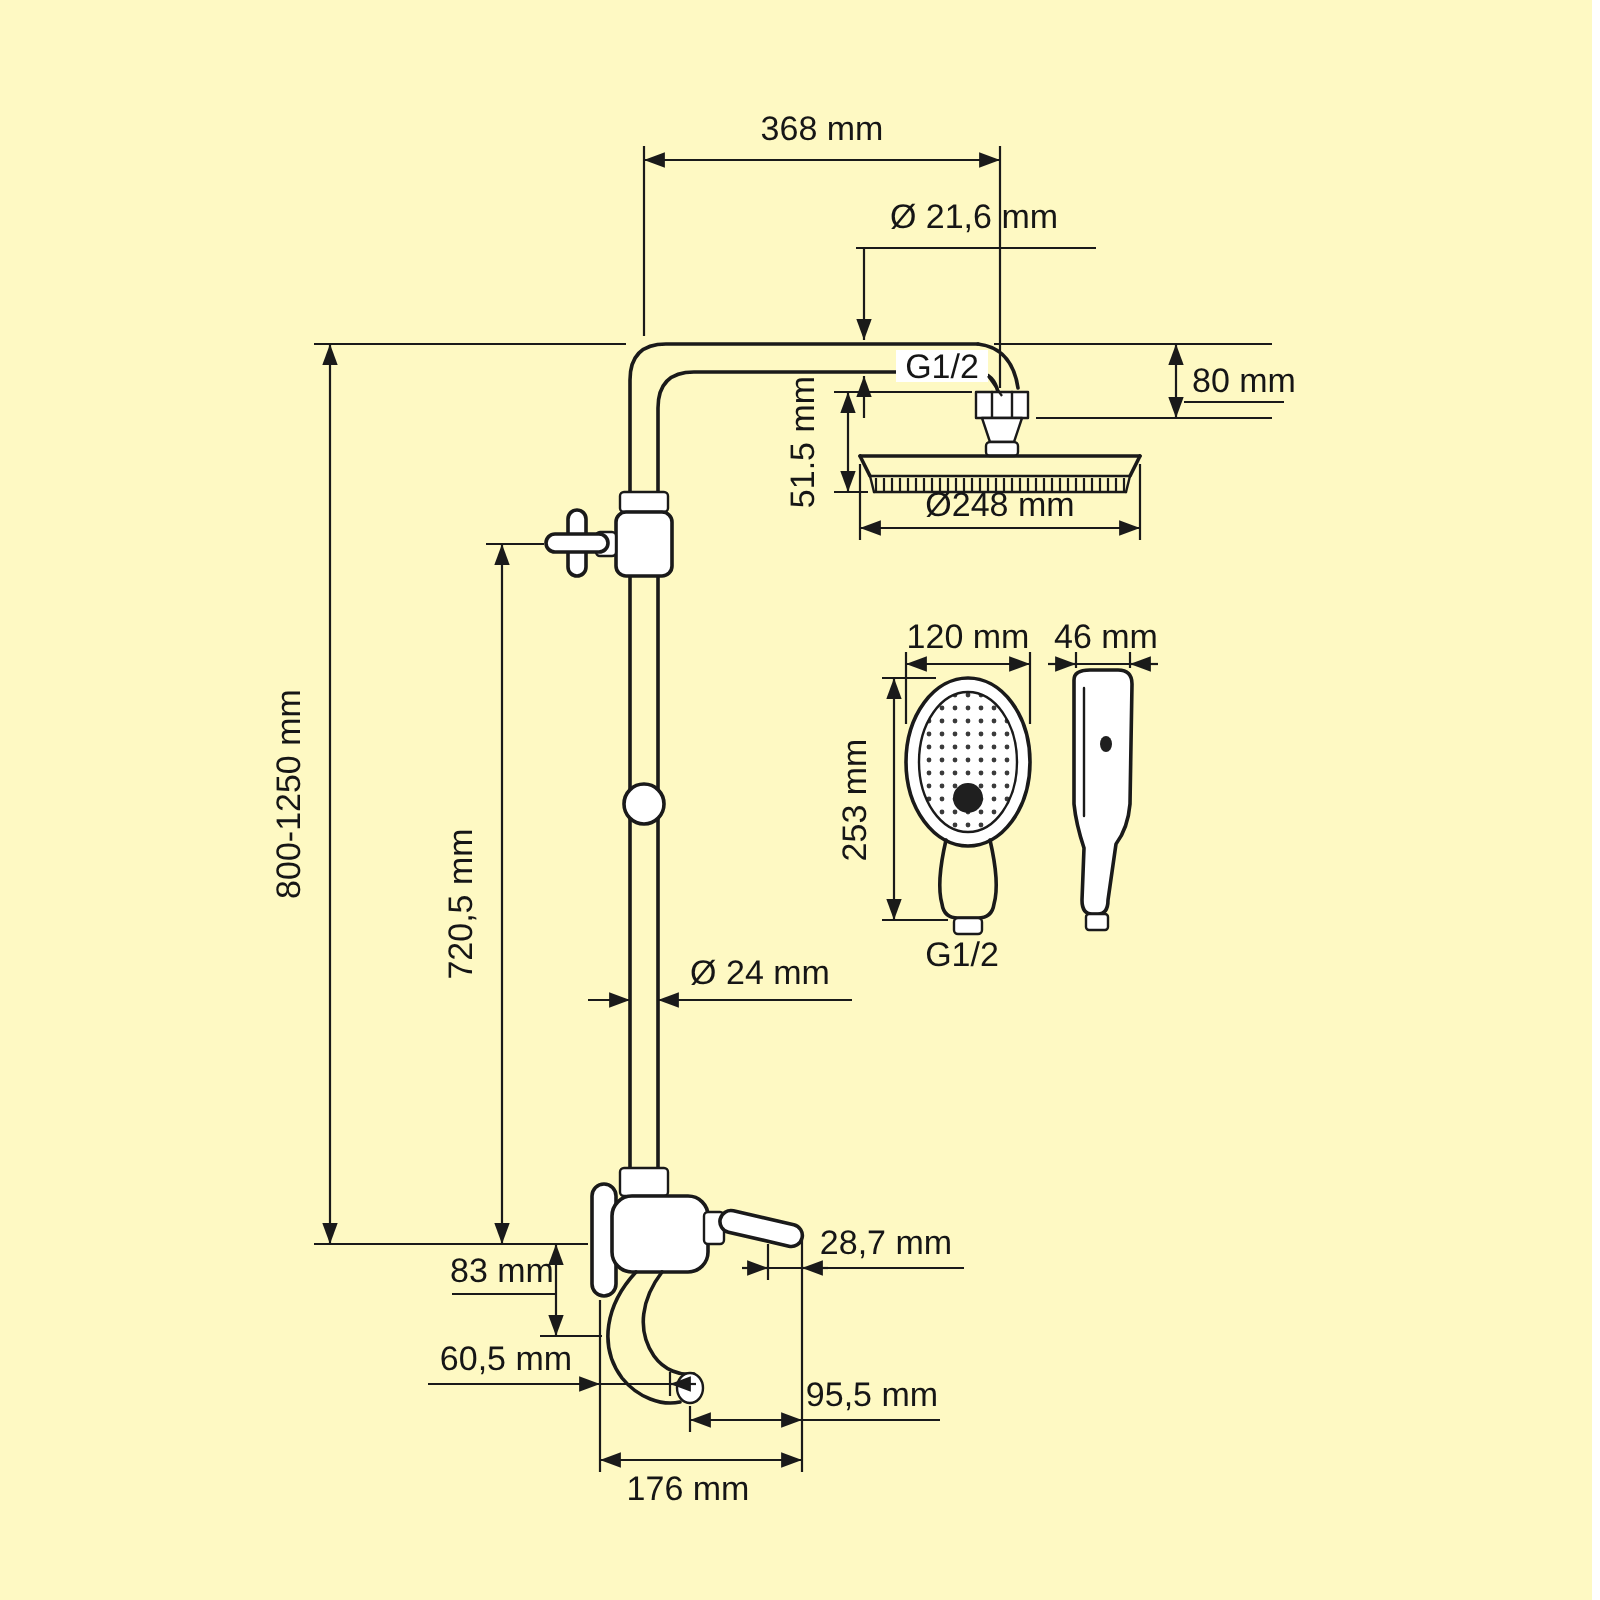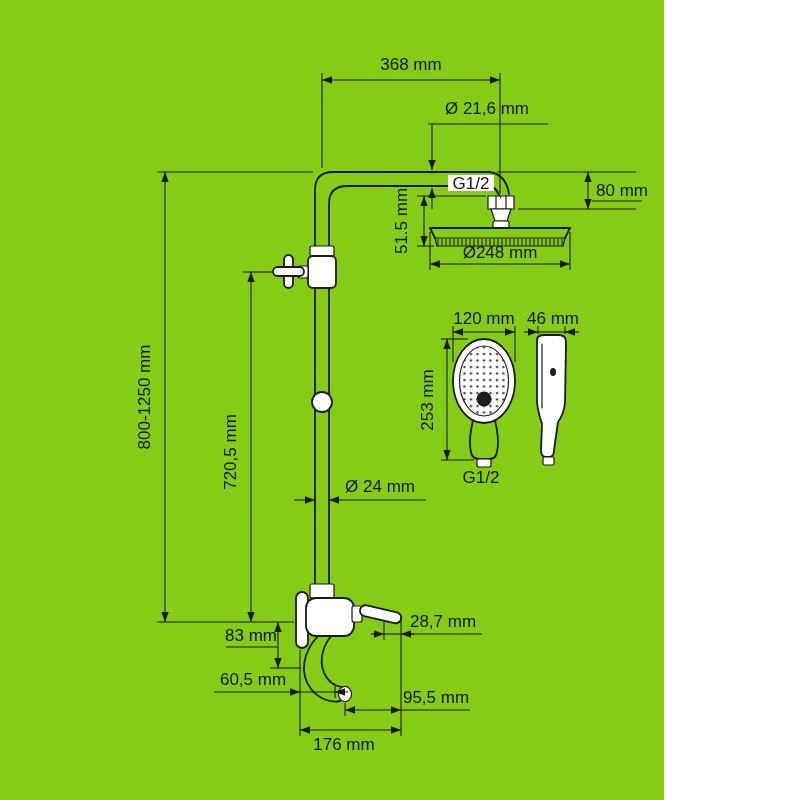--- a/index.html
+++ b/index.html
@@ -1,18 +1,18 @@
 <!DOCTYPE html>
 <html><head>
 <meta charset="utf-8">
 <style>
   html, body { margin: 0; padding: 0; background: #ffffff; }
   .wrap {
-    width: 664px; height: 800px; position: relative;
-    background: #84cc16; overflow: hidden;
+    width: 796px; height: 800px; position: relative;
+    background: #fef9c3; overflow: hidden;
     font-family: "Liberation Sans", sans-serif;
   }
   svg text {
     font-family: "Liberation Sans", sans-serif;
     font-size: 17px;
     fill: #161616;
   }
   .draw  { stroke: #1a1a1a; stroke-width: 1.8; fill: none; stroke-linecap: round; stroke-linejoin: round; }
   .draw2 { stroke: #1a1a1a; stroke-width: 1.2; fill: none; stroke-linecap: round; stroke-linejoin: round; }
   .dim   { stroke: #1a1a1a; stroke-width: 1.1; fill: none; }

